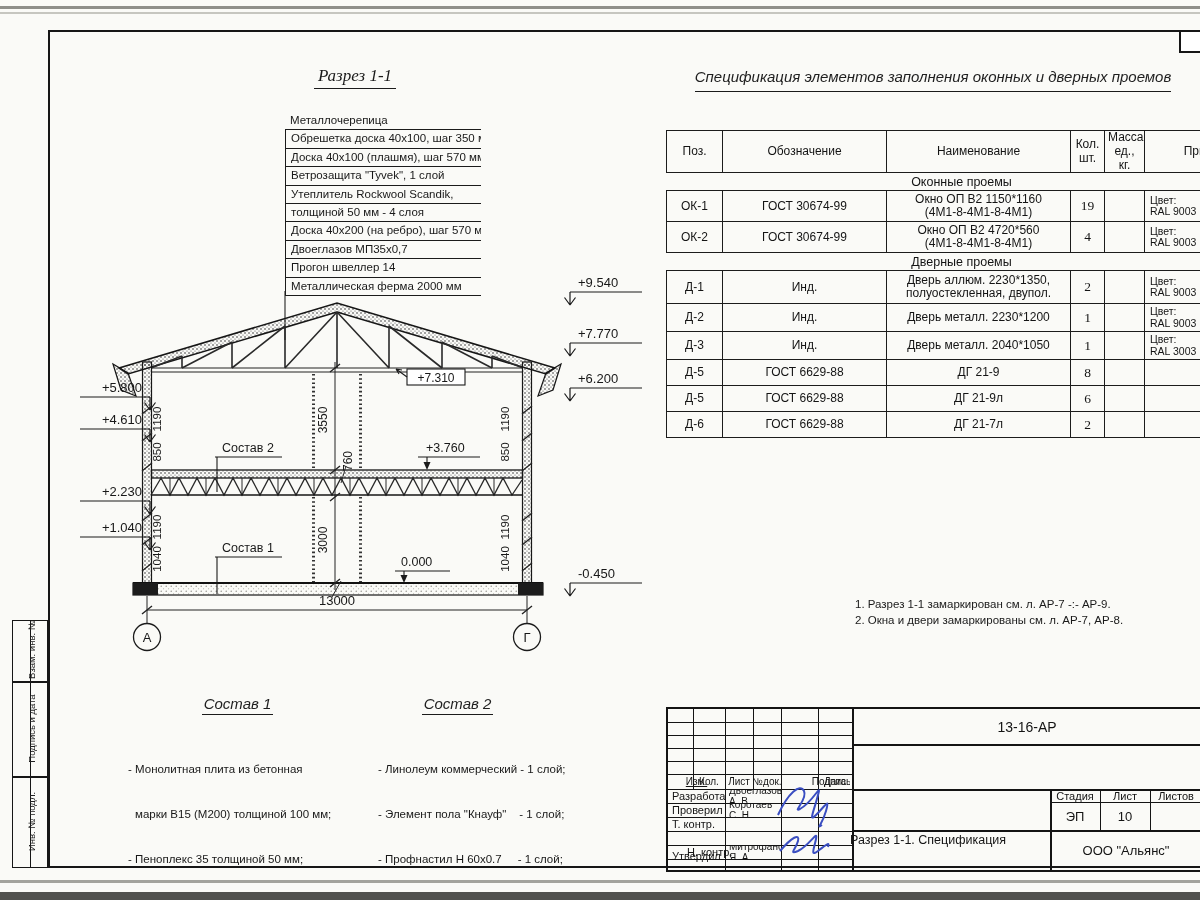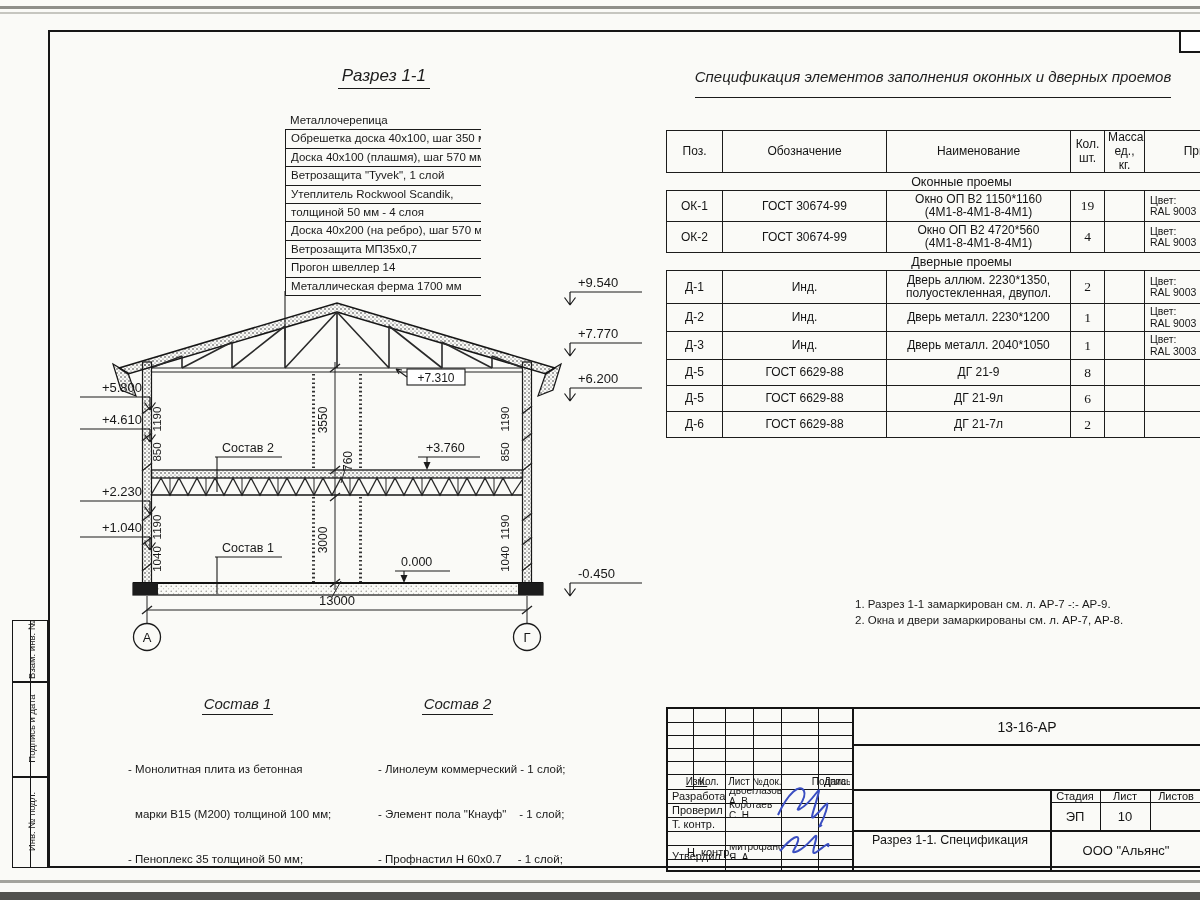--- a/index.html
+++ b/index.html
@@ -19,21 +19,21 @@
   .frame{left:48px;top:30px;width:1152px;height:838px;border-left:2px solid #161616;border-top:2px solid #161616;border-bottom:2px solid #161616;box-sizing:border-box;}
   .corner-box{left:1179px;top:30px;width:21px;height:23px;border:2px solid #161616;border-right:none;box-sizing:border-box;background:#fff;}
   
   .mbox{left:12px;width:36px;border:1.4px solid #161616;box-sizing:border-box;}
   .mbox .split{position:absolute;left:17px;top:0;bottom:0;width:0;border-left:1.2px solid #161616;}
   .mlabel{position:absolute;left:-24px;top:50%;width:84px;margin-top:-7px;transform:rotate(-90deg);font-size:9.5px;text-align:center;color:#222;}
   
   .h-title{font-style:italic;font-size:17px;color:#1b1b1b;}
   .h-title .u{display:inline-block;border-bottom:1.4px solid #1b1b1b;padding:0 4px 2px 4px;}
   .spec-title{left:666px;top:68px;width:534px;text-align:center;font-style:italic;font-size:15px;}
-  .spec-title .u{display:inline-block;border-bottom:1.3px solid #1b1b1b;padding-bottom:12px;}
+  .spec-title .u{display:inline-block;border-bottom:1.3px solid #1b1b1b;padding-bottom:6px;}
   
   .rooflist{left:285px;top:112px;width:196px;font-size:11.5px;line-height:17.4px;color:#181818;}
   .rooflist .hdr{padding-left:5px;}
   .rooflist .items{border-left:1.3px solid #1b1b1b;}
   .rooflist .it{border-bottom:1.2px solid #1b1b1b;padding-left:5px;white-space:nowrap;overflow:hidden;}
   .rooflist .items{border-top:1.2px solid #1b1b1b;}
   
   table.spec{position:absolute;left:666px;top:130px;border-collapse:collapse;table-layout:fixed;width:590px;font-size:12px;color:#141414;}
   table.spec td,table.spec th{border:1.3px solid #1c1c1c;padding:0 3px;vertical-align:middle;font-weight:normal;}
   table.spec th{text-align:center;line-height:1.15;}
@@ -73,40 +73,40 @@
 </div>
 <div class="abs mbox" style="top:682px;height:95px;">
   <div class="split"></div>
   <div class="mlabel">Подпись и дата</div>
 </div>
 <div class="abs mbox" style="top:777px;height:91px;">
   <div class="split"></div>
   <div class="mlabel">Инв. № подл.</div>
 </div>
 
-<div class="abs h-title" style="left:280px;top:66px;width:150px;text-align:right;">
+<div class="abs h-title" style="left:280px;top:66px;width:150px;text-align:center;font-family:Liberation Serif, serif;">
   <span class="u">Разрез 1-1</span>
 </div>
 
 <div class="abs spec-title">
   <span class="u">Спецификация элементов заполнения оконных и дверных проемов</span>
 </div>
 
 <div class="abs rooflist">
   <div class="hdr">Металлочерепица</div>
   <div class="items">
     <div class="it">Обрешетка доска 40х100, шаг 350 мм</div>
     <div class="it">Доска 40х100 (плашмя), шаг 570 мм</div>
     <div class="it">Ветрозащита "Tyvek", 1 слой</div>
     <div class="it">Утеплитель Rockwool Scandik,</div>
     <div class="it">толщиной 50 мм - 4 слоя</div>
     <div class="it">Доска 40х200 (на ребро), шаг 570 мм</div>
-    <div class="it">Ветрозащита МП35х0,7</div>
+    <div class="it">Двоеглазов МП35х0,7</div>
     <div class="it">Прогон швеллер 14</div>
-    <div class="it">Металлическая ферма 1700 мм</div>
+    <div class="it">Металлическая ферма 2000 мм</div>
   </div>
 </div>
 
 <svg class="abs" style="left:0;top:0;" width="680" height="690" viewBox="0 0 680 690">
   <defs>
     <pattern id="stip" width="4" height="4" patternUnits="userSpaceOnUse">
       <circle cx="1" cy="1" r="0.8" fill="#333"></circle>
         <circle cx="3" cy="3" r="0.6" fill="#555"></circle>
     </pattern>
     <pattern id="stipLight" width="5" height="5" patternUnits="userSpaceOnUse">
@@ -391,21 +391,21 @@
   <div class="cell lc small" style="left:57px;top:136px;width:56px;height:14px;">Митрофанов Я. А.</div>
   <div class="cell lc" style="left:0;top:138px;width:57px;height:18px;">Утвердил</div>
 
   <div class="cell cc" style="left:184px;top:0;width:350px;height:35px;font-size:14px;">13-16-АР</div>
   <div class="cell cc" style="left:382px;top:80px;width:50px;height:13px;">Стадия</div>
   <div class="cell cc" style="left:432px;top:80px;width:50px;height:13px;">Лист</div>
   <div class="cell cc" style="left:482px;top:80px;width:52px;height:13px;">Листов</div>
   <div class="cell cc" style="left:382px;top:93px;width:50px;height:28px;font-size:13px;">ЭП</div>
   <div class="cell cc" style="left:432px;top:93px;width:50px;height:28px;font-size:13px;">10</div>
   <div class="cell cc" style="left:482px;top:93px;width:52px;height:28px;font-size:13px;"></div>
-  <div class="cell" style="left:204px;top:124px;width:190px;height:37px;font-size:12.5px;line-height:14.5px;">
+  <div class="cell" style="left:182px;top:124px;width:190px;height:37px;font-size:12.5px;line-height:14.5px;">
     <div>Разрез 1-1. Спецификация</div>
 
   </div>
   <div class="cell cc" style="left:382px;top:121px;width:152px;height:40px;font-size:13px;">ООО "Альянс"</div>
 </div>
 
 <svg class="abs" style="left:770px;top:775px;" width="95" height="95" viewBox="0 0 95 95">
   <path d="M8 40 C18 18, 30 8, 34 16 C38 24, 22 38, 30 34 C44 26, 52 6, 48 20 C44 36, 38 48, 46 40 C56 30, 60 22, 56 36 C52 50, 46 54, 52 50" stroke="#3a4ec1" stroke-width="2" fill="none"></path>
   <path d="M10 76 C22 62, 30 58, 28 66 C26 74, 18 80, 28 76 C40 70, 48 54, 46 64 C44 74, 40 82, 48 76 C56 70, 60 66, 58 72" stroke="#3a4ec1" stroke-width="2" fill="none"></path>
 </svg>

